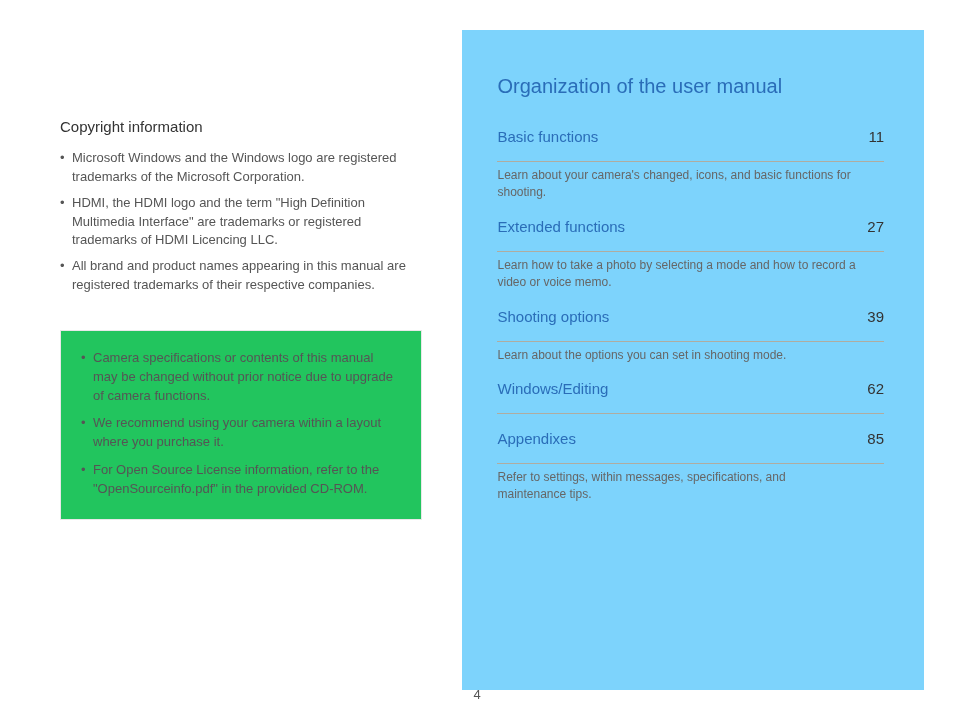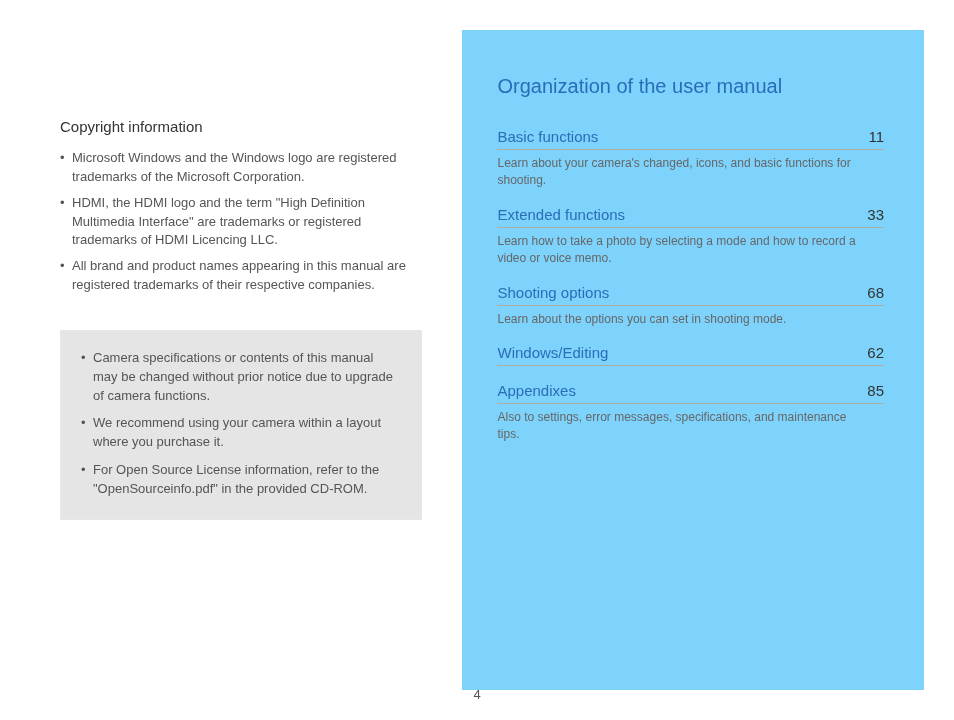--- a/index.html
+++ b/index.html
@@ -50,41 +50,41 @@
     content: "•";
     position: absolute;
     left: 0;
     top: 0;
     color: #555;
   }
   .note-box {
     border: 1px solid #e8e8e8;
     padding: 18px 20px;
     margin-top: 35px;
-    background: #e5e5e5;
+    background: #22c55e;
   }
   .note-box .bullet-list { margin-bottom: 0; }
   .note-box .bullet-list li { margin-bottom: 9px; }
   .note-box .bullet-list li:last-child { margin-bottom: 2px; }
 
   .org-heading {
     font-size: 20px;
     color: #2a6db8;
     font-weight: normal;
     margin-bottom: 30px;
   }
   .toc-entry {
     margin-bottom: 16px;
   }
   .toc-row {
     display: flex;
     justify-content: space-between;
     align-items: baseline;
     border-bottom: 1px solid #b0aca0;
-    padding-bottom: 4px;
+    padding-bottom: 16px;
   }
   .toc-title {
     font-size: 15px;
     color: #2a6db8;
   }
   .toc-page {
     font-size: 15px;
     color: #333;
   }
   .toc-desc {
@@ -130,43 +130,43 @@
       <div class="toc-row">
         <span class="toc-title">Basic functions</span>
         <span class="toc-page">11</span>
       </div>
       <div class="toc-desc">Learn about your camera's changed, icons, and basic functions for shooting.</div>
     </div>
 
     <div class="toc-entry">
       <div class="toc-row">
         <span class="toc-title">Extended functions</span>
-        <span class="toc-page">33</span>
+        <span class="toc-page">27</span>
       </div>
       <div class="toc-desc">Learn how to take a photo by selecting a mode and how to record a video or voice memo.</div>
     </div>
 
     <div class="toc-entry">
       <div class="toc-row">
         <span class="toc-title">Shooting options</span>
-        <span class="toc-page">68</span>
+        <span class="toc-page">39</span>
       </div>
       <div class="toc-desc">Learn about the options you can set in shooting mode.</div>
     </div>
 
     <div class="toc-entry">
       <div class="toc-row">
         <span class="toc-title">Windows/Editing</span>
         <span class="toc-page">62</span>
       </div>
     </div>
 
     <div class="toc-entry">
       <div class="toc-row">
         <span class="toc-title">Appendixes</span>
         <span class="toc-page">85</span>
       </div>
-      <div class="toc-desc">Also to settings, error messages, specifications, and maintenance tips.</div>
+      <div class="toc-desc">Refer to settings, within messages, specifications, and maintenance tips.</div>
     </div>
   </div>
 
   <div class="page-number">4</div>
 </div>
 
 </body></html>

